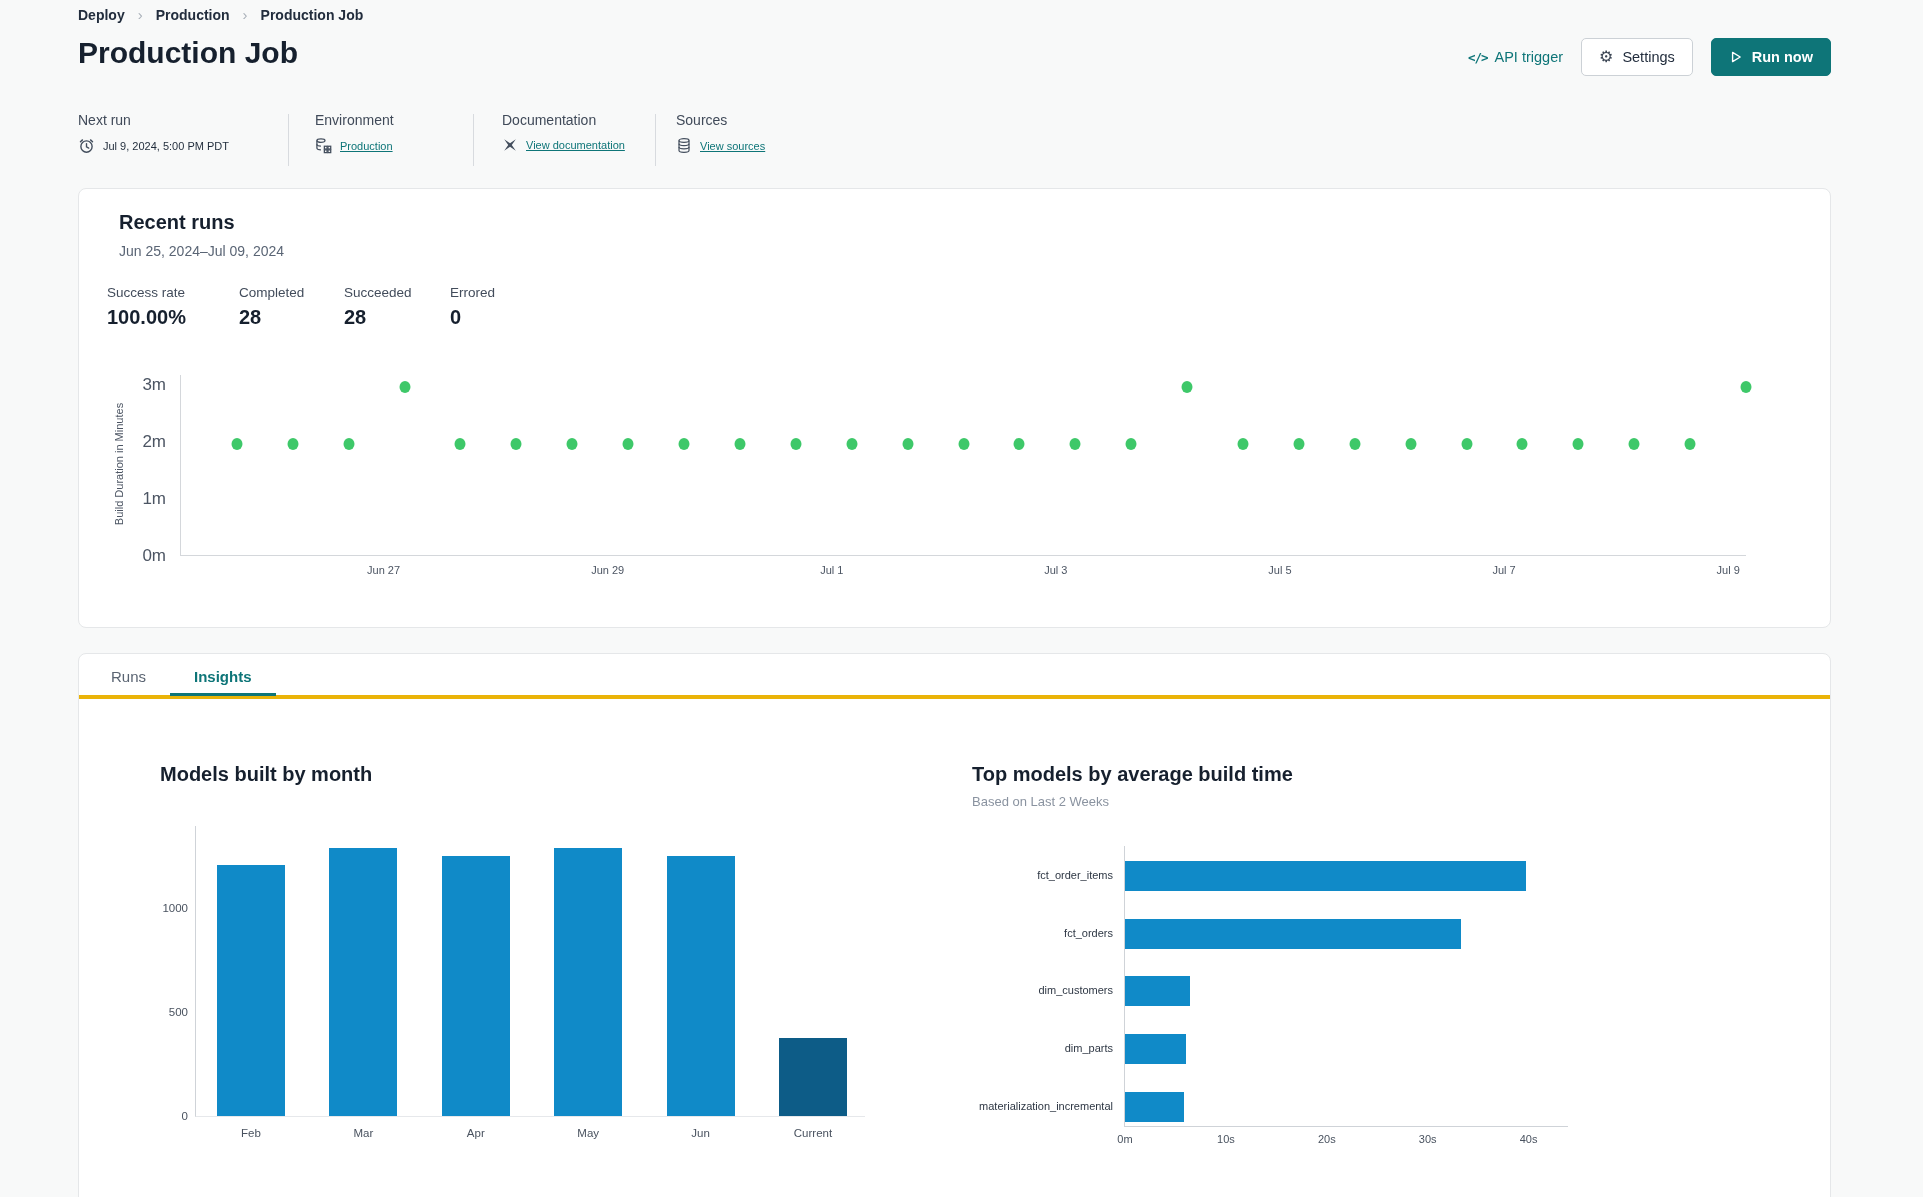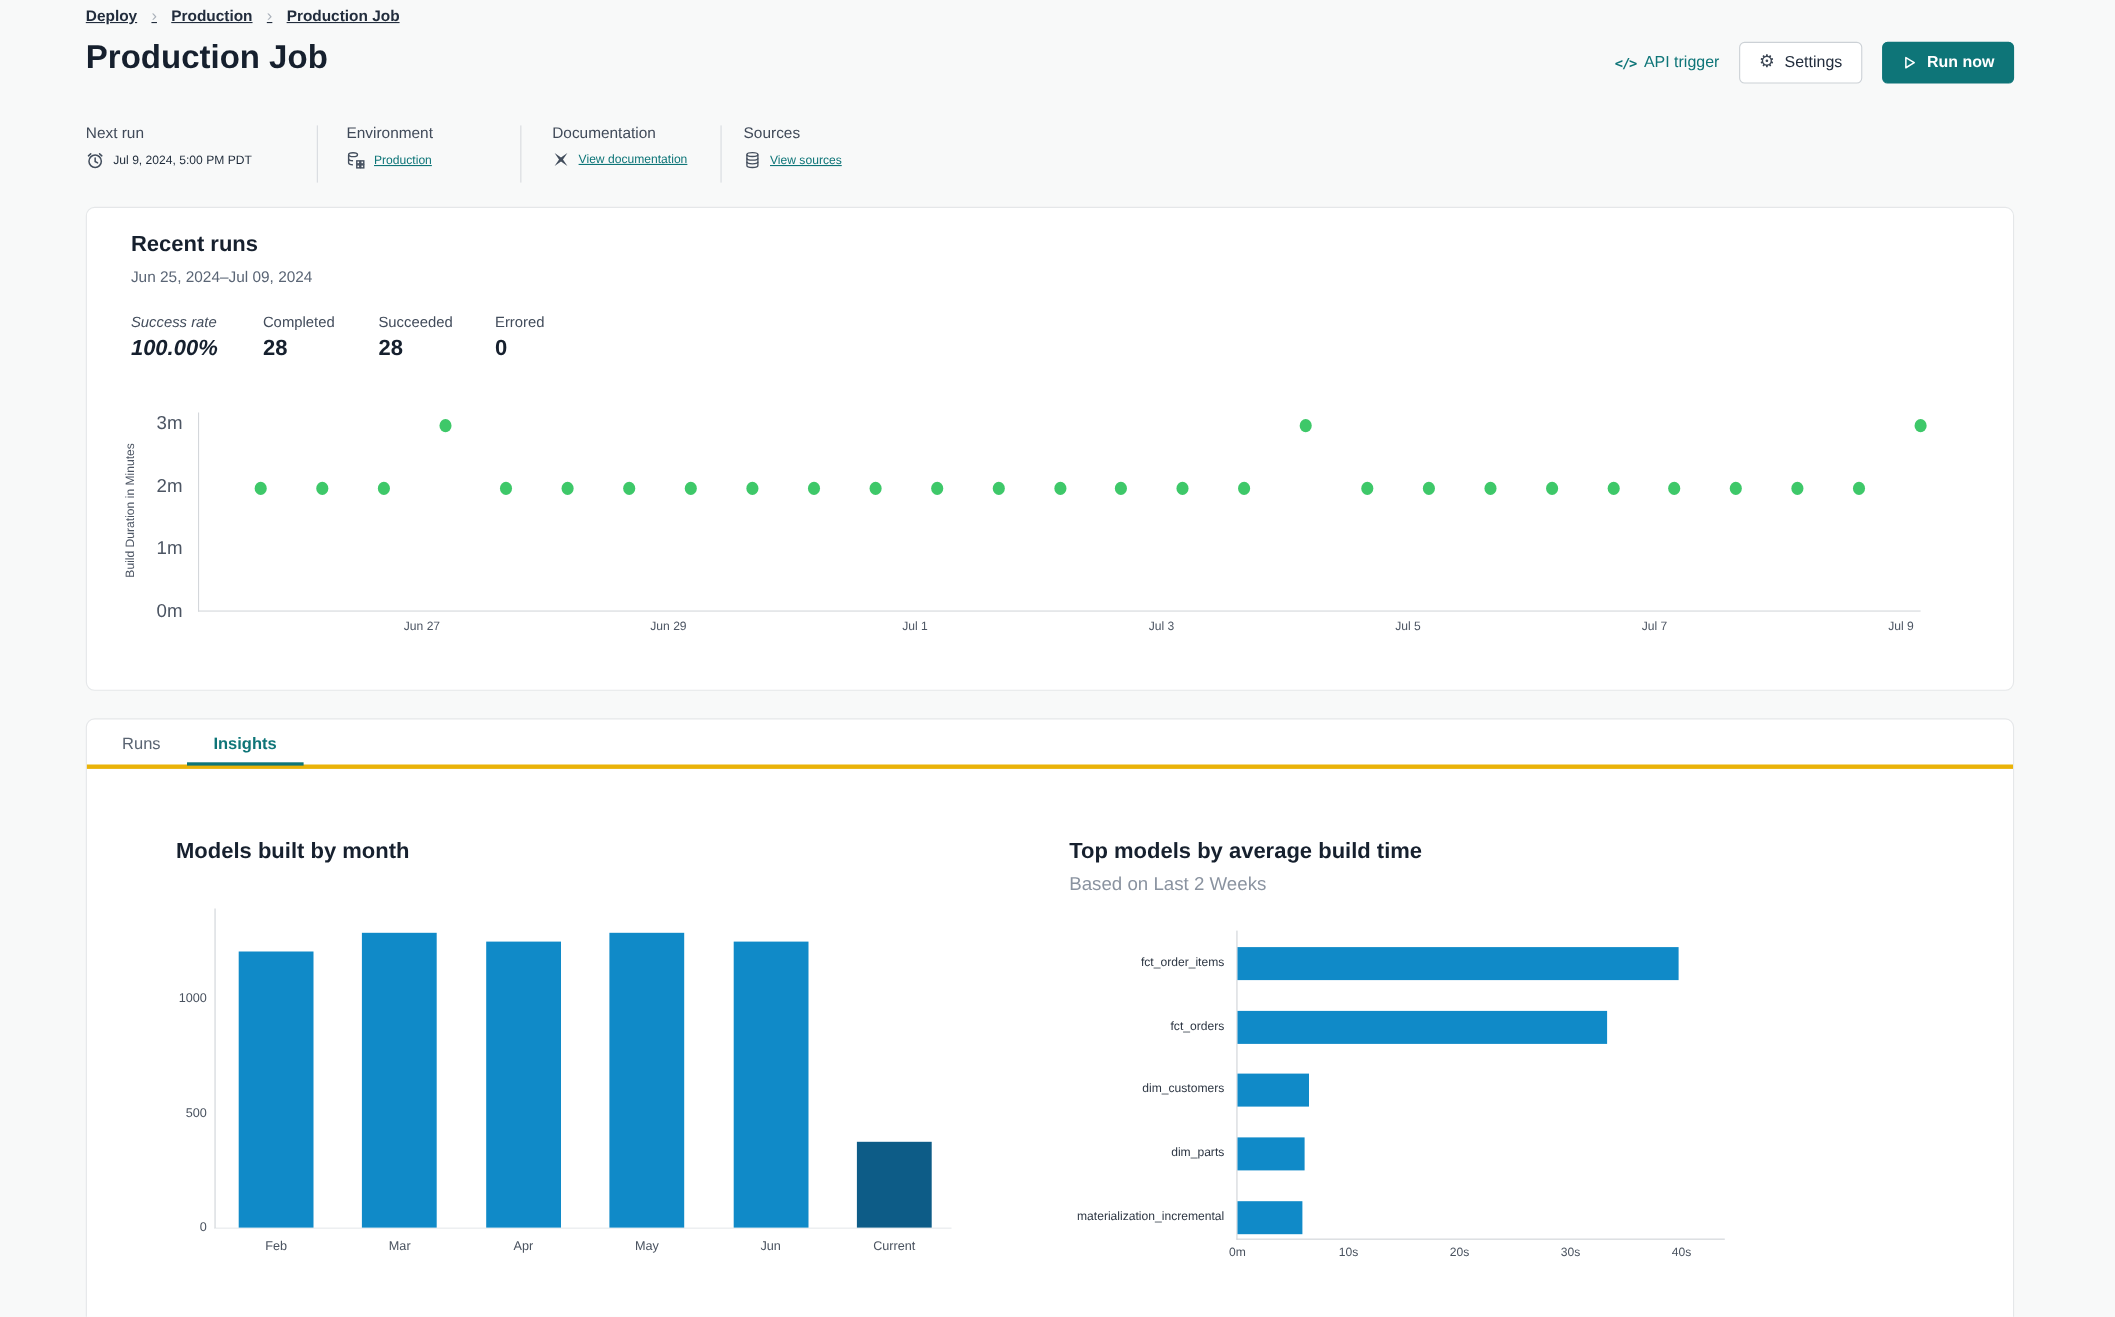--- a/index.html
+++ b/index.html
@@ -7,21 +7,21 @@
   body {
     font-family:"Liberation Sans", sans-serif;
     background:#f8f9f9;
     color:#1f2b3a;
     position:relative;
   }
   .link { color:#0e7578; text-decoration:underline; cursor:pointer; }
   svg { display:block; }
 
   
-  .breadcrumb { position:absolute; left:78px; top:6px; display:flex; align-items:flex-start; gap:13px; font-size:14px; font-weight:700; color:#222d3d;text-decoration:underline; }
+  .breadcrumb { position:absolute; left:78px; top:6px; display:flex; align-items:center; gap:13px; font-size:14px; font-weight:700; color:#222d3d; }
   .crumb { cursor:pointer; }
   .crumb-sep { color:#aab1ba; font-size:15px; font-weight:400; }
 
   
   .page-title { position:absolute; left:78px; top:36px; font-size:30px; font-weight:700; color:#16202e; }
   .header-actions { position:absolute; right:92px; top:38px; display:flex; align-items:center; gap:18px; height:38px; }
   .api-trigger { display:flex; align-items:center; gap:7px; color:#0e7578; font-size:14.5px; cursor:pointer; }
   .code-glyph { font-family:"DejaVu Sans Mono", monospace; font-size:12.5px; font-weight:700; letter-spacing:-1px; }
   .btn { display:flex; align-items:center; gap:9px; height:38px; padding:0 17px; font-size:14.5px; border-radius:5px; cursor:pointer; }
   .btn-settings { background:#ffffff; border:1px solid #ccd1d6; color:#222d3d; }
@@ -40,21 +40,21 @@
   .card { position:absolute; background:#ffffff; border:1px solid #e5e7e9; border-radius:8px; }
   .card-recent { left:78px; top:188px; width:1753px; height:440px; }
   .card-tabs { left:78px; top:653px; width:1753px; height:560px; }
 
   
   .rr-title { position:absolute; left:40px; top:22px; font-size:20px; font-weight:700; color:#16202e; }
   .rr-range { position:absolute; left:40px; top:54px; font-size:14px; color:#5a6575; }
   .stat { position:absolute; top:96px; }
   .stat-label { font-size:13.5px; color:#424c5b; margin-bottom:6px; }
   .stat-value { font-size:20px; font-weight:700; color:#16202e; }
-  .s0{left:40px;font-style:italic;} .s1{left:160px;} .s2{left:265px;} .s3{left:371px;}
+  .s0{left:28px;} .s1{left:160px;} .s2{left:265px;} .s3{left:371px;}
 
   
   .scatter-ylabel { position:absolute; left:-40px; top:269px; width:160px; text-align:center; transform:rotate(-90deg); font-size:11px; color:#4c5563; }
   .scatter-plot { position:absolute; left:101px; top:186px; width:1566px; height:181px; border-left:1px solid #d4d7db; border-bottom:1px solid #d4d7db; }
   .scatter-yticks { position:absolute; left:56px; top:186px; width:38px; height:181px; }
   .scatter-yticks div { position:absolute; right:7px; width:31px; text-align:right; font-size:17px; color:#4c5563; height:14px; line-height:14px; }
   .scatter-xticks { position:absolute; left:101px; top:375px; width:1566px; height:16px; }
   .scatter-xticks div { position:absolute; transform:translateX(-50%); font-size:11px; color:#4c5563; white-space:nowrap; }
   .dot { position:absolute; width:11px; height:12px; border-radius:50%; background:#3ec869; transform:translate(-50%,50%); cursor:pointer; }
 
@@ -62,21 +62,21 @@
   .tab-bar { position:relative; height:45px; border-bottom:4px solid #eab308; padding-left:8px; display:flex; }
   .tab { position:relative; padding:0 24px; line-height:45px; font-size:15px; color:#5a6472; cursor:pointer; }
   .tab.active { color:#0e7578; font-weight:700; }
   .tab.active::after { content:""; position:absolute; left:0; right:0; bottom:-1px; height:3px; background:#0e7578; }
 
   .insights-panel { position:relative; height:514px; }
   .chart-section { position:absolute; top:64px; }
   .cs-left { left:81px; width:740px; }
   .cs-right { left:893px; width:720px; }
   .chart-title { font-size:20px; font-weight:700; color:#16202e; }
-  .chart-subtitle { margin-top:8px; font-size:17px; color:#8a93a0; }
+  .chart-subtitle { margin-top:8px; font-size:13px; color:#8a93a0; }
 
   
   .vplot { position:absolute; left:35px; top:63px; width:670px; height:291px; border-left:1px solid #cfd3d8; border-bottom:1px solid #e6e8eb; }
   .vbar { position:absolute; bottom:0; width:68px; cursor:pointer; }
   .vtick { position:absolute; left:-46px; width:38px; text-align:right; font-size:11.5px; color:#49525f; height:14px; line-height:14px; }
   .vcat { position:absolute; width:80px; text-align:center; font-size:11.5px; color:#49525f; top:301px; }
 
   
   .hplot { position:absolute; left:152px; top:83px; width:444px; height:281px; border-left:1px solid #cfd3d8; border-bottom:1px solid #cfd3d8; }
   .hbar { position:absolute; left:0; height:30px; cursor:pointer; }

